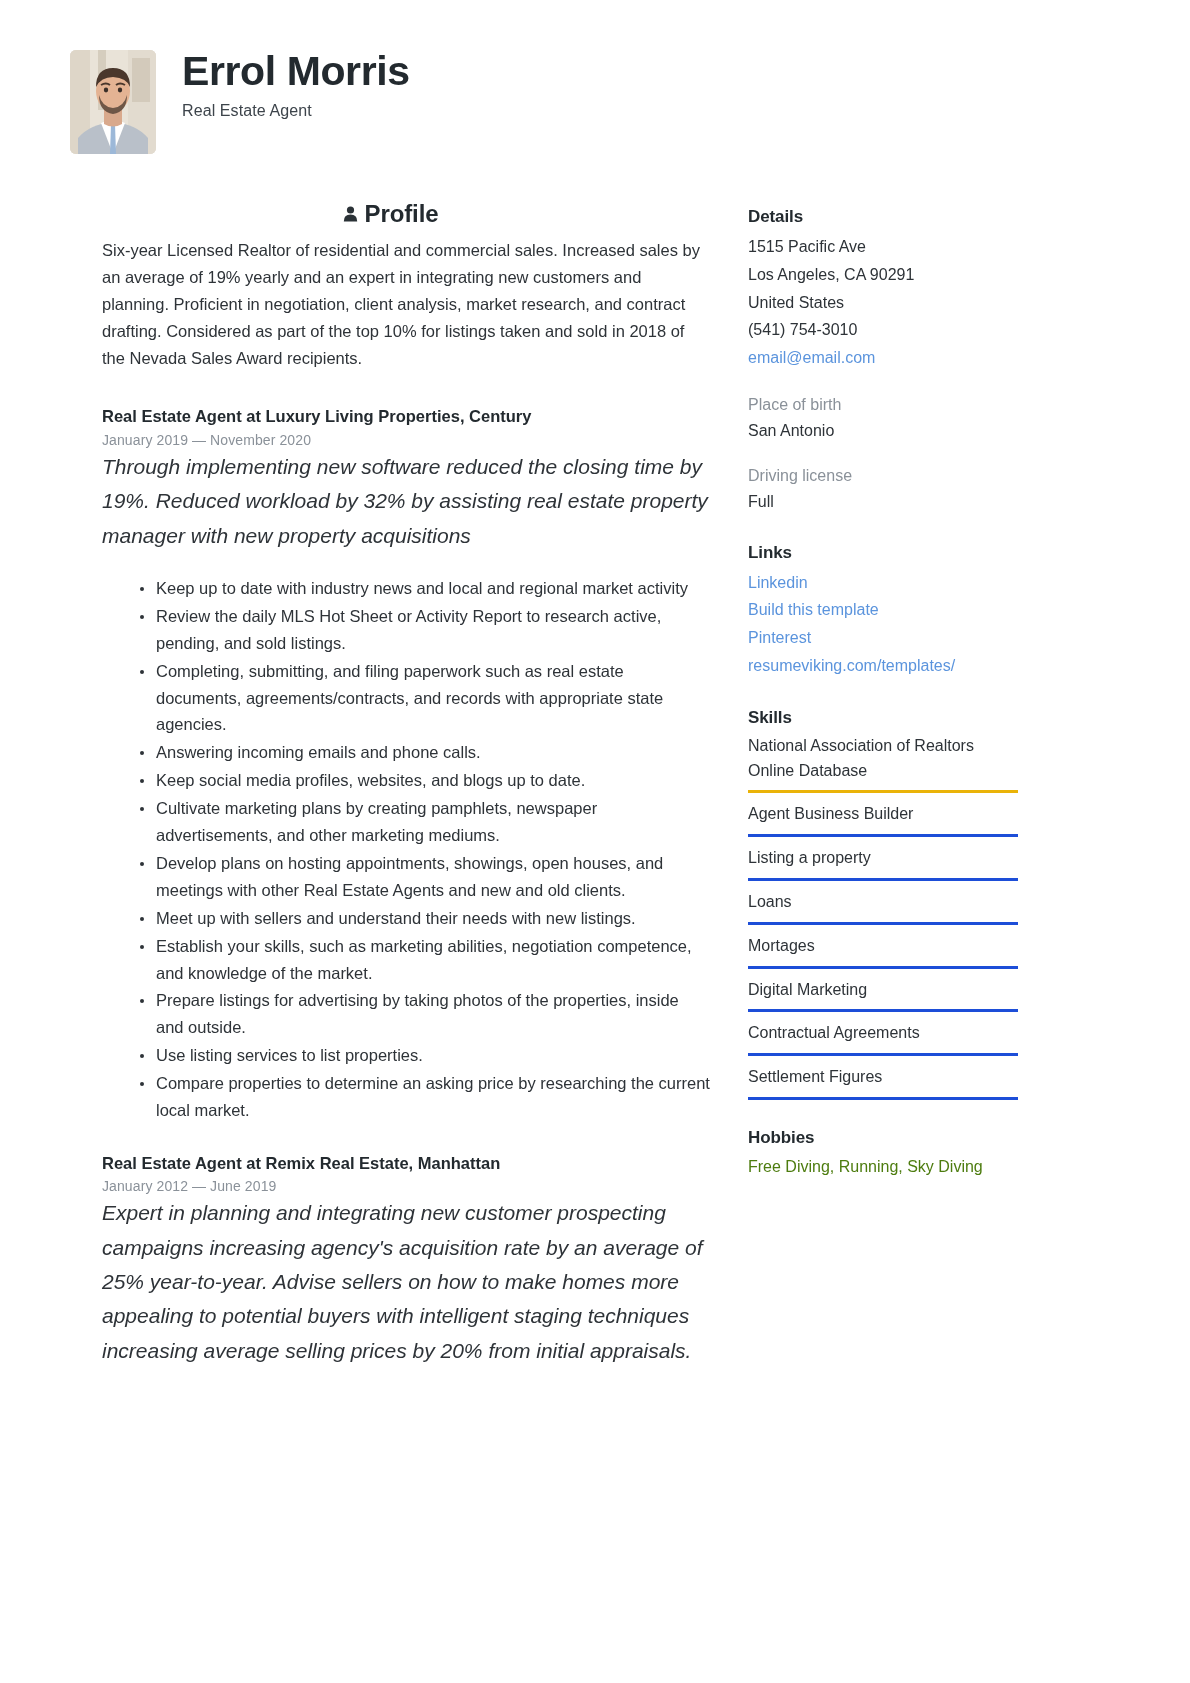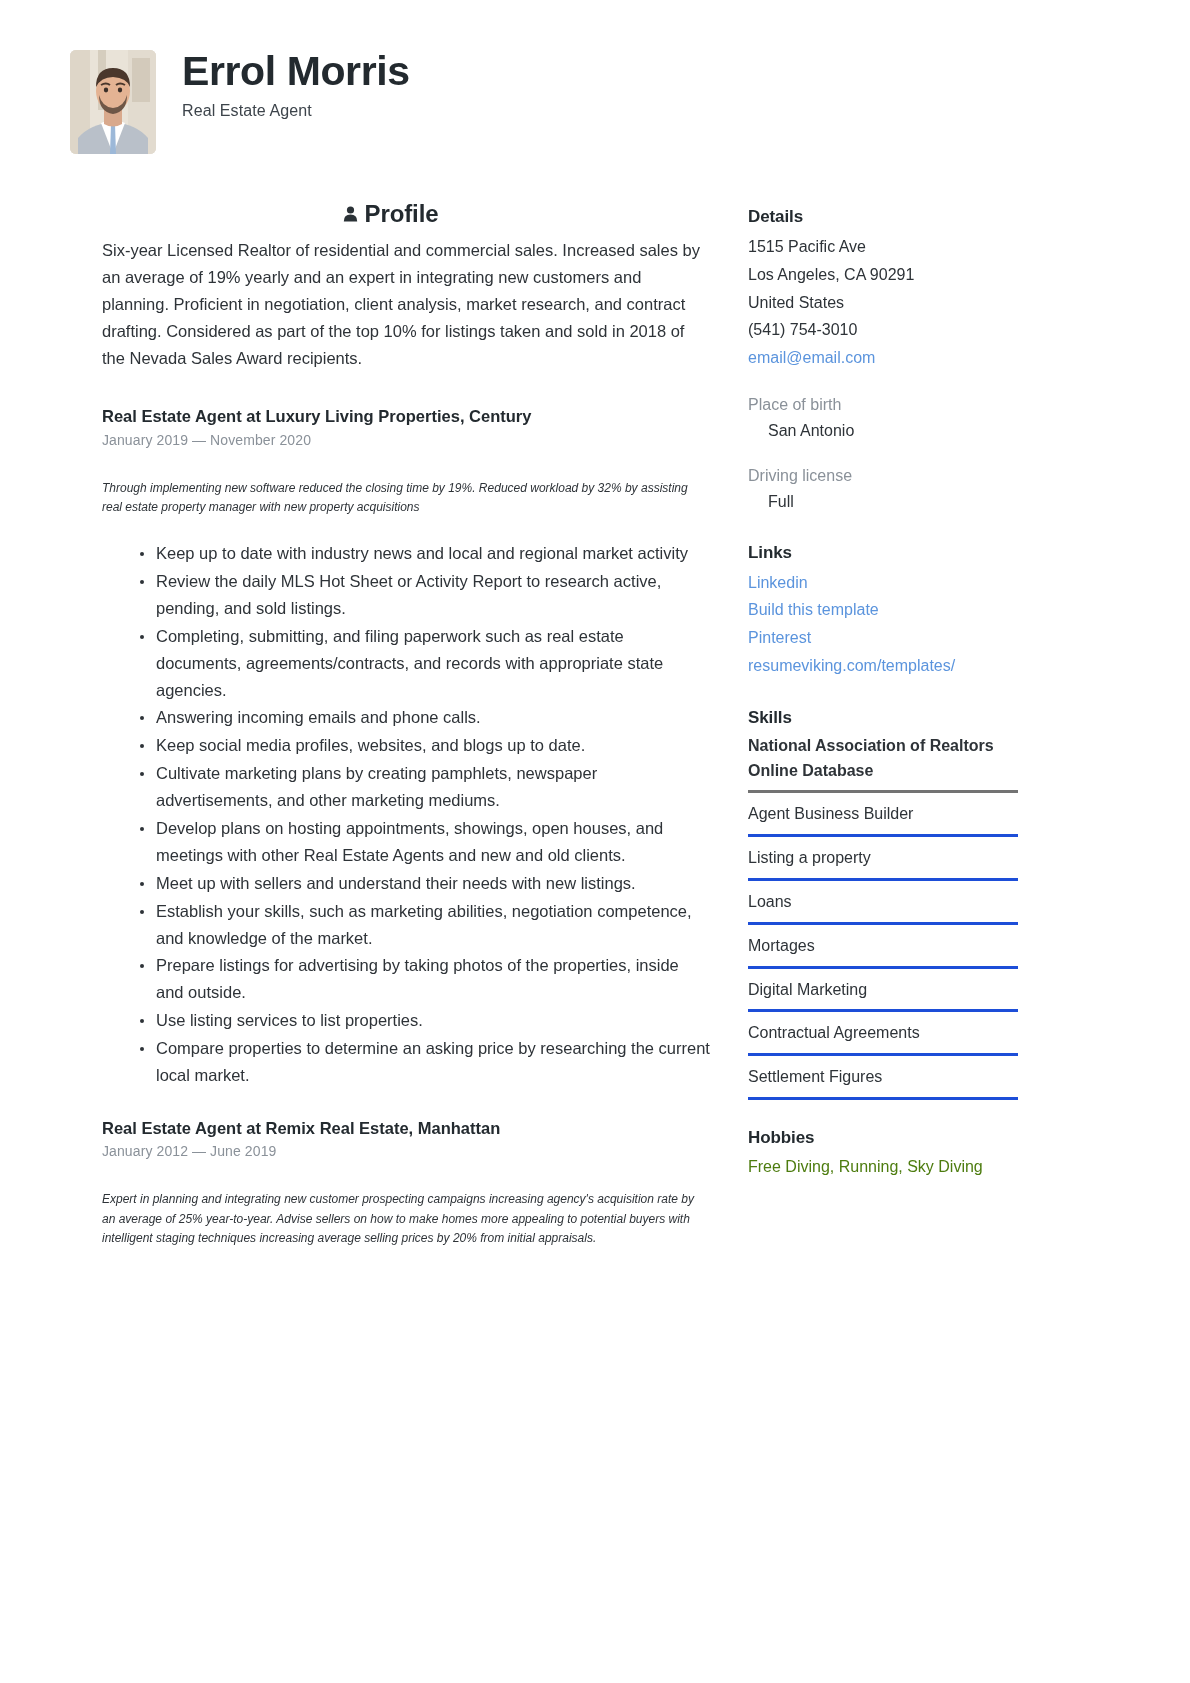--- a/index.html
+++ b/index.html
@@ -115,24 +115,24 @@
 
   .job-dates {
     font-size: 14px;
     color: #8a9199;
     margin-top: 4px;
     letter-spacing: 0.1px;
   }
 
   .job-summary {
     font-style: italic;
-    font-size: 12px;
+    font-size: 21px;
     line-height: 1.64;
     color: #2e3338;
-    margin-top: 31px;
+    margin-top: 2px;
   }
 
   .job-bullets {
     margin-top: 22px;
     padding-left: 38px;
     list-style: none;
   }
   .job-bullets li {
     font-size: 16.5px;
     line-height: 1.63;
@@ -180,32 +180,31 @@
   .side-sub {
     font-size: 16px;
     color: #8a9199;
     margin-top: 20px;
     line-height: 1.6;
   }
   .side-sub-val {
     font-size: 16px;
     color: #2e3338;
     line-height: 1.6;
-    margin-left: 20px;
   }
 
   .skill-item {
     font-size: 16px;
     line-height: 1.55;
     color: #2e3338;
     padding-bottom: 7px;
     border-bottom: 3px solid #1d4ed8;
     margin-bottom: 9px;
   }
-  .skill-item.first { border-bottom: 3px solid #737373; font-weight: bold; }
+  .skill-item.first { border-bottom: 3px solid #eab308; }
   .skill-item:last-child { margin-bottom: 0; }
 
   .hobbies-text {
     font-size: 16px;
     line-height: 1.6;
     color: #4d7c0f;
   }
 </style>
 </head>
 <body>

